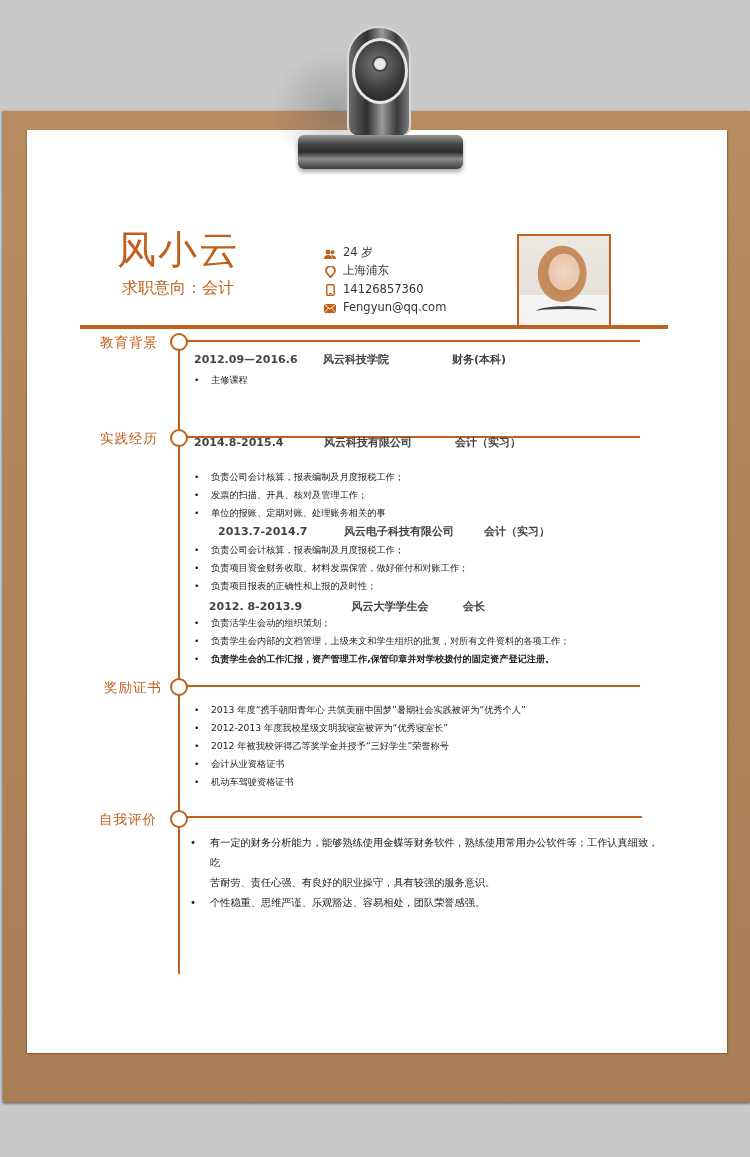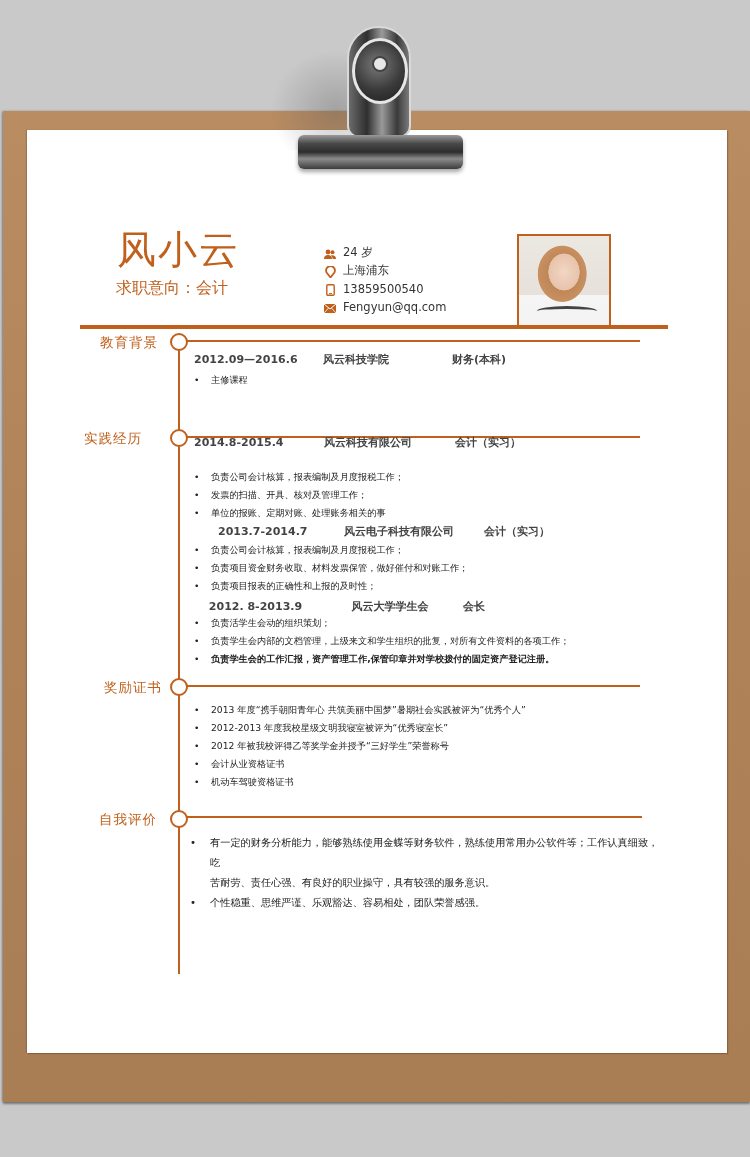--- a/index.html
+++ b/index.html
@@ -43,21 +43,21 @@
     position:absolute; left:298px; top:135px; width:165px; height:34px;
     border-radius:6px;
     background:linear-gradient(180deg,#9a9a9a 0%,#4a4a4a 25%,#2d2d2d 50%,#8c8c8c 70%,#3c3c3c 100%);
     box-shadow:0 3px 4px rgba(0,0,0,0.35);
   }
   .name {
     position:absolute; left:117px; top:227px; font-size:39px; color:#c0601d;
     letter-spacing:2px; font-weight:normal; line-height:46px;
   }
   .intent {
-    position:absolute; left:116px; top:277px; font-size:16px; color:#c0601d; line-height:22px;
+    position:absolute; left:122px; top:277px; font-size:16px; color:#c0601d; line-height:22px;
   }
   .contact { position:absolute; left:324px; top:242px; }
   .contact-row { display:flex; align-items:flex-end; height:18px; margin-bottom:0px; font-size:11.5px; color:#333; }
   .contact-row .ic { width:12px; height:12px; margin-right:7px; display:flex; align-items:center; justify-content:center; }
   .photo {
     position:absolute; left:517px; top:234px; width:94px; height:94px;
     border:2px solid #c0601d;
     background:
       radial-gradient(ellipse 22px 26px at 50% 40%, #f2d6c4 0%, #e8c3ab 70%, rgba(0,0,0,0) 72%),
       radial-gradient(ellipse 40px 46px at 48% 42%, #b07a4e 0%, #c89060 60%, rgba(0,0,0,0) 62%),
@@ -128,21 +128,21 @@
     </span>
     <span>上海浦东</span>
   </div>
   <div class="contact-row">
     <span class="ic">
       <svg width="9" height="12" viewBox="0 0 9 12">
           <rect x="0.8" y="0.8" width="7.4" height="10.4" rx="1" fill="none" stroke="#c0601d" stroke-width="1.4"></rect>
           <line x1="3" y1="9.6" x2="6" y2="9.6" stroke="#c0601d" stroke-width="1"></line>
         </svg>
     </span>
-    <span>13859500540</span>
+    <span>14126857360</span>
   </div>
   <div class="contact-row">
     <span class="ic">
       <svg width="12" height="9" viewBox="0 0 12 9">
           <rect x="0" y="0" width="12" height="9" fill="#c0601d"></rect>
           <path d="M0 0 L6 5 L12 0" fill="none" stroke="#fff" stroke-width="1"></path>
           <path d="M0 9 L4.5 4 M12 9 L7.5 4" stroke="#fff" stroke-width="0.8"></path>
         </svg>
     </span>
     <span>Fengyun@qq.com</span>
@@ -167,21 +167,21 @@
 </div>
 <div class="bullets" style="top:371px;">
   <div class="li">
       <span class="dot">•</span>
       <span>主修课程</span>
     </div>
 </div>
 <div class="para" style="top:389px;">
 </div>
 
-<div class="section-title" style="left:84px; top:429px;">实践经历</div>
+<div class="section-title" style="left:100px; top:429px;">实践经历</div>
 <div class="circle" style="left:170px; top:429px;"></div>
 <div class="hline" style="left:187px; top:436px; width:453px;"></div>
 
 <div class="entry-head" style="top:435px;">
   <span style="width:130px;">2014.8-2015.4</span>
   <span style="width:131px;">风云科技有限公司</span>
   <span>会计（实习）</span>
 </div>
 <div class="bullets" style="top:468px;">
   <div class="li">

